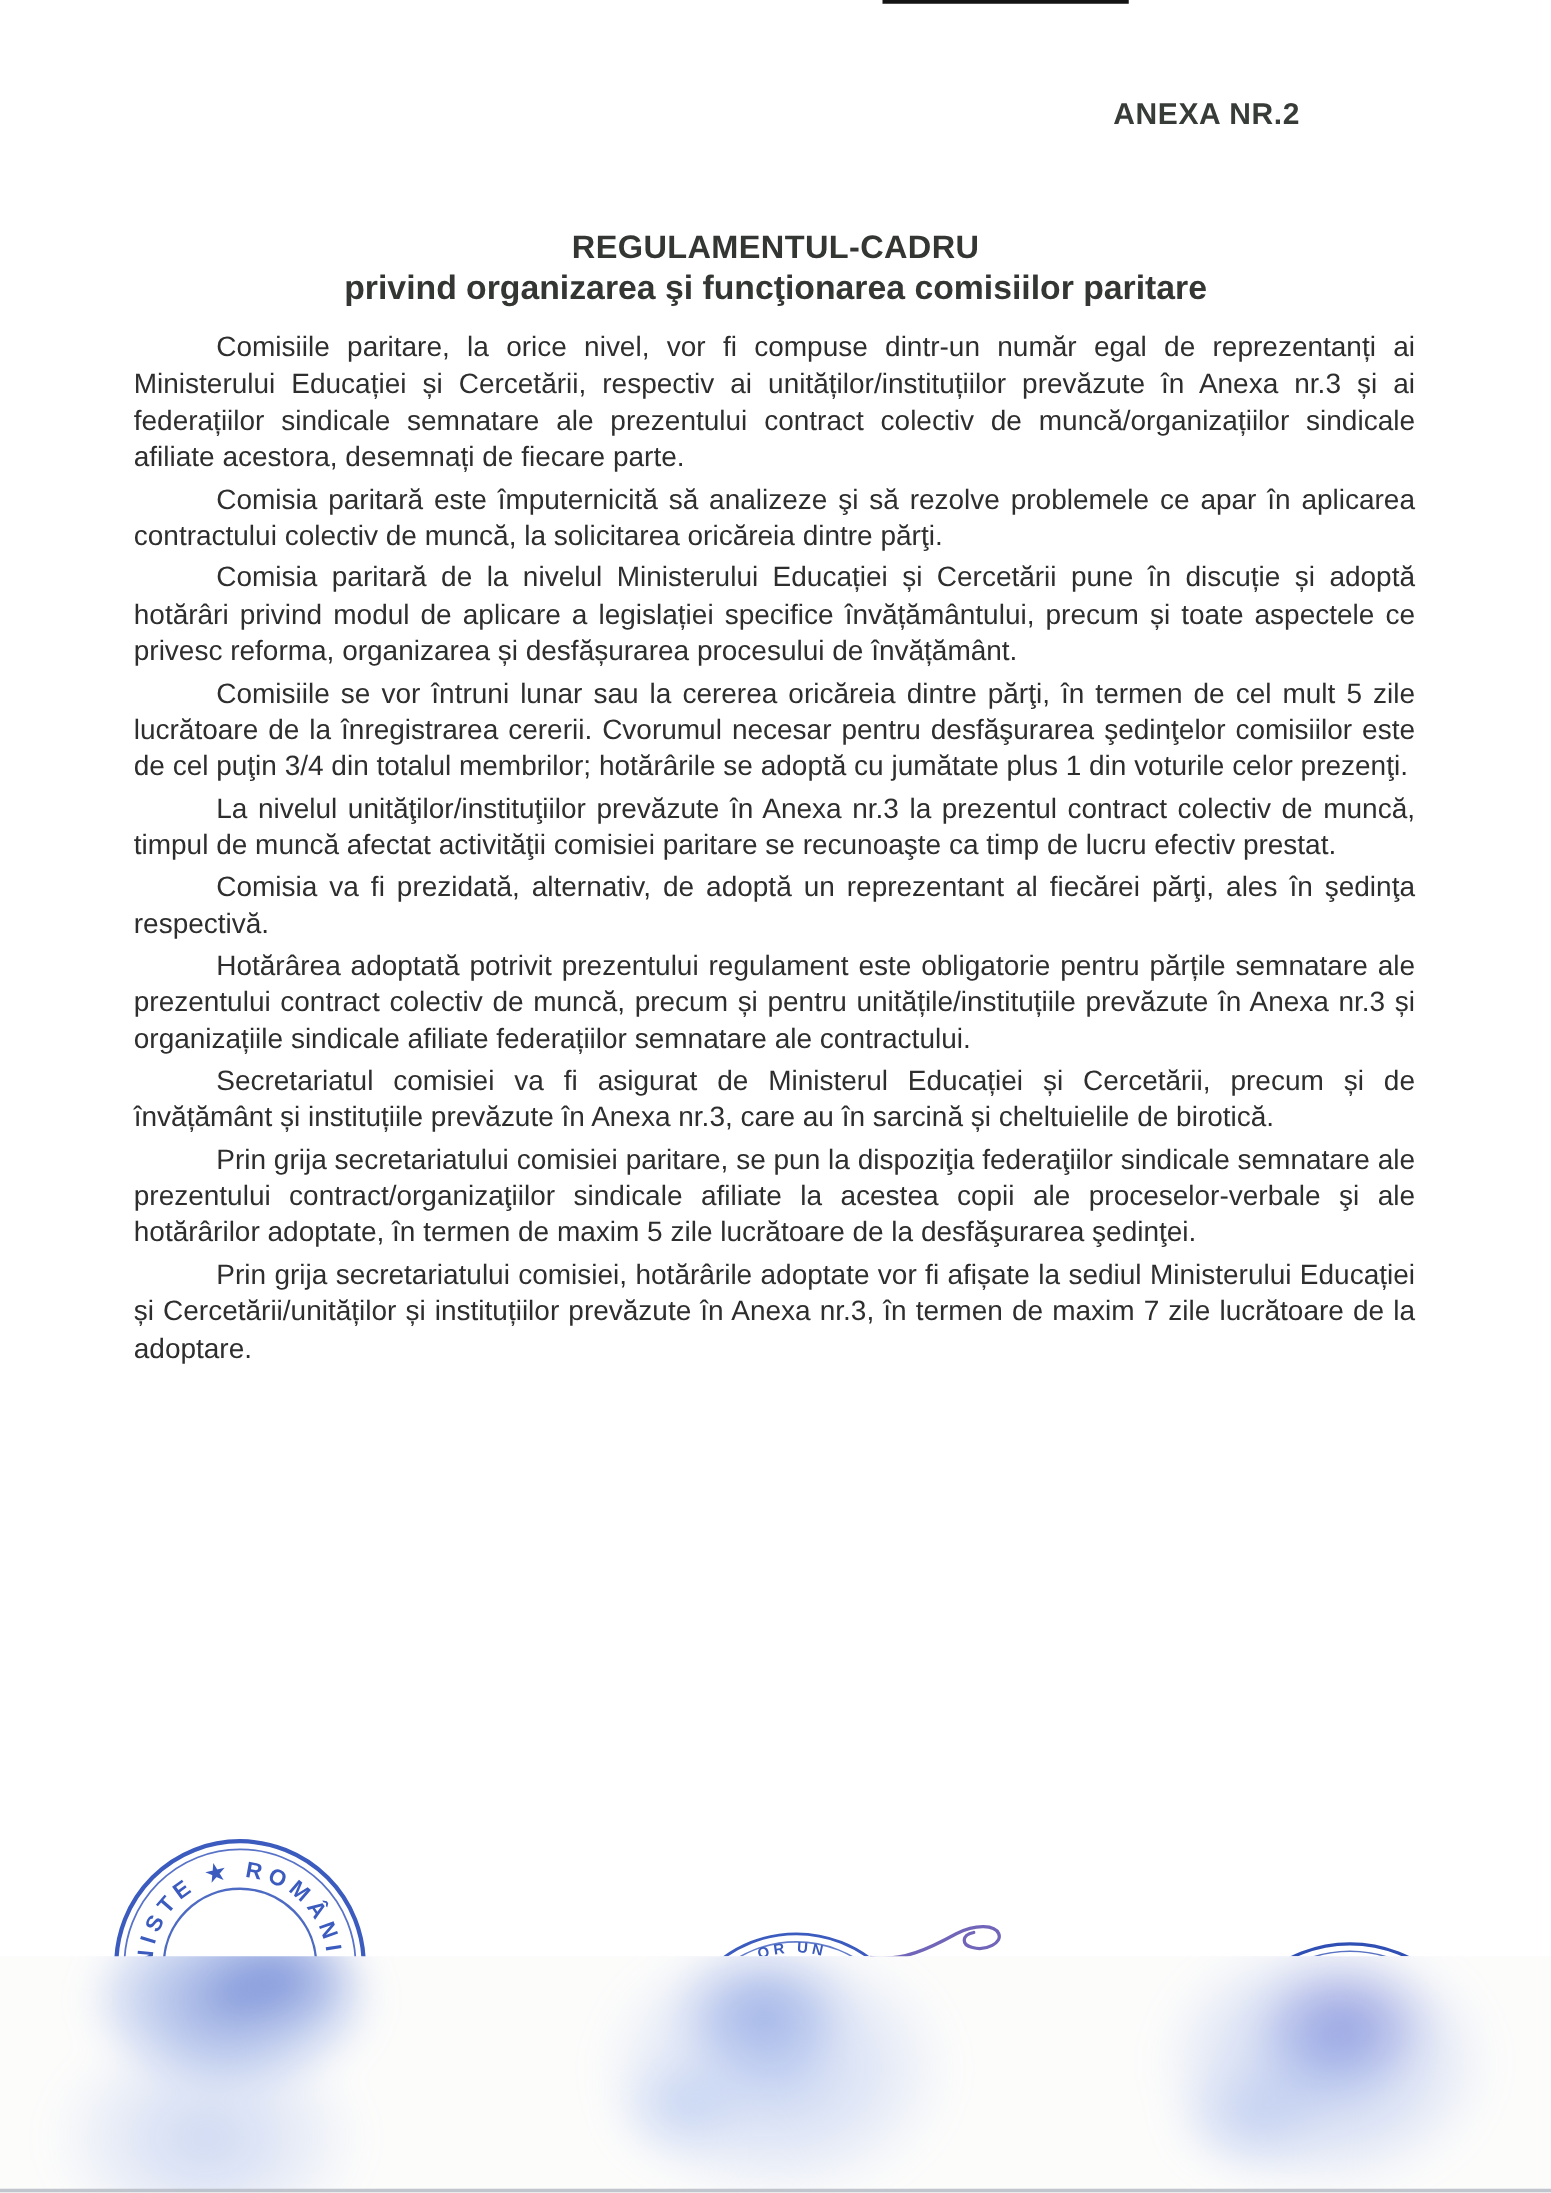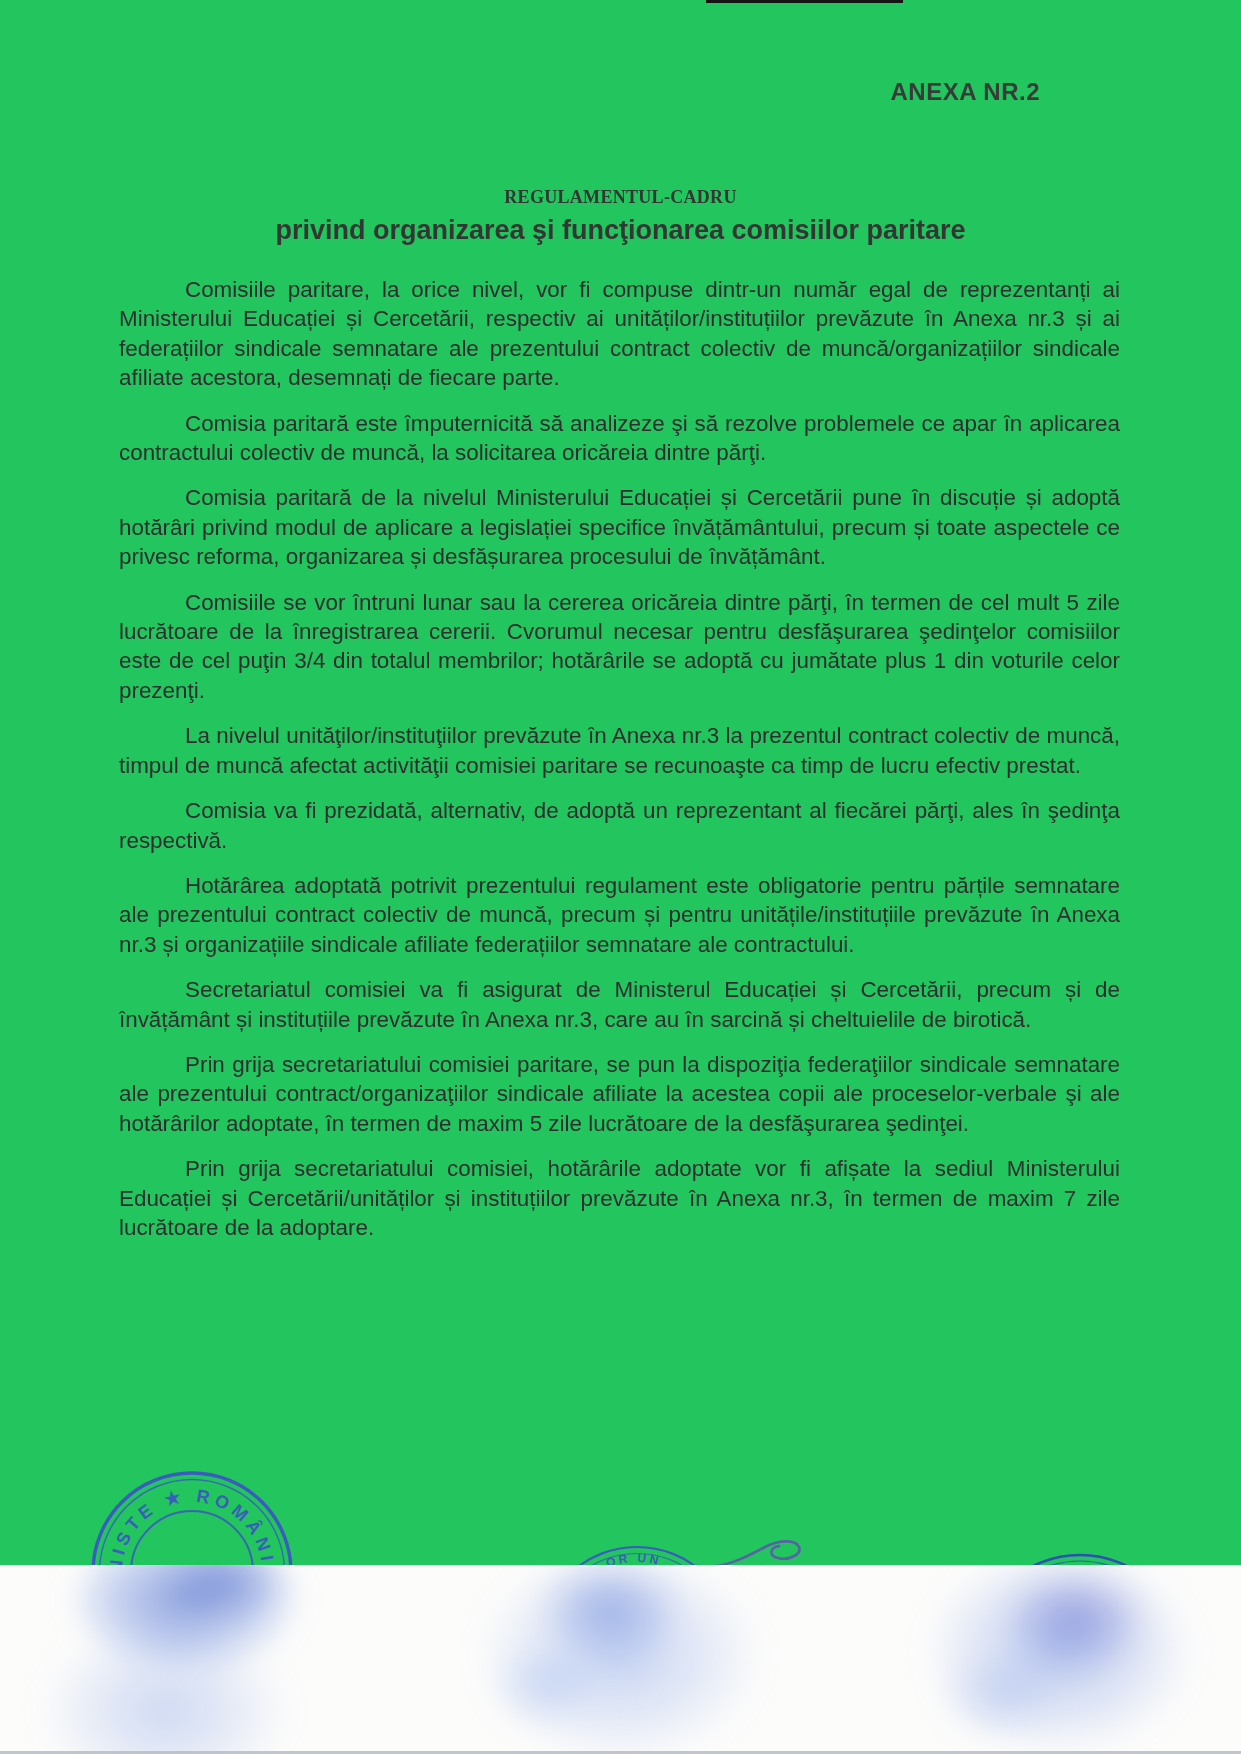--- a/index.html
+++ b/index.html
@@ -1,21 +1,21 @@
 <!DOCTYPE html>
 <html><head>
 <meta charset="utf-8">
 <style>
   html, body { margin: 0; padding: 0; background: #e8e8e8; }
   .page {
     position: relative;
     width: 1241px;
     height: 1754px;
     margin: 0 auto;
-    background: #22c55e;
+    background: #ffffff;
     overflow: hidden;
     font-family: "Liberation Sans", sans-serif;
     color: #2d2d2d;
   }
   .scan-line-top {
     position: absolute;
     left: 706px; top: 0;
     width: 197px; height: 3px;
     background: #141414;
   }
@@ -28,42 +28,41 @@
     color: #383c38;
   }
   .title-block {
     position: absolute;
     top: 181px; left: 0;
     width: 100%;
     text-align: center;
     color: #333633;
   }
   .title {
-    font-size: 18px;
+    font-size: 26px;
     font-weight: bold;
     line-height: 33px;
     letter-spacing: 0.3px;
-    font-family: Liberation Serif, serif;
   }
   .subtitle {
     font-size: 27px;
     font-weight: bold;
     line-height: 32px;
   }
   .doc-body {
     position: absolute;
     top: 259px; left: 103px;
     width: 1033px;
     font-size: 22.4px;
     line-height: 29.4px;
     text-align: justify;
     color: #2e2e2e;
   }
   .doc-body p {
-    margin: 16px;
+    margin: 4px;
     text-indent: 66px;
   }
   
   .stamp-left-clip {
     position: absolute;
     left: 86px; top: 1466px;
     width: 212px; height: 100px;
     overflow: hidden;
   }
   .stamp-mid-clip {

